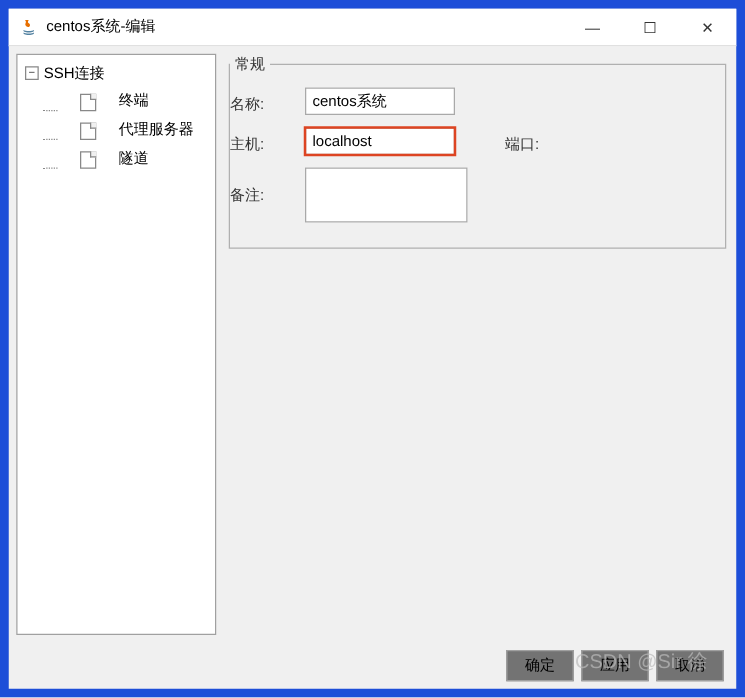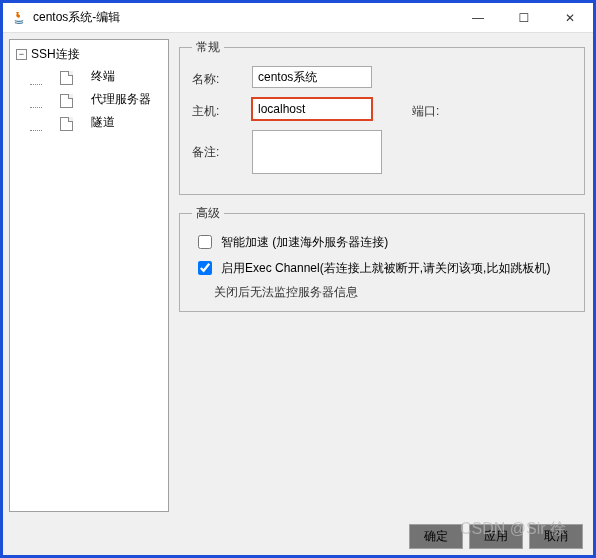--- a/index.html
+++ b/index.html
@@ -1,31 +1,31 @@
 <!DOCTYPE html>
 <html><head>
 <meta charset="utf-8">
 <style>
 * { box-sizing: border-box; font-family: "Microsoft YaHei", "SimSun", sans-serif; font-size: 12px; }
 body { margin: 0; background: #f0f0f0; width: 596px; height: 558px; overflow: hidden; }
-.window { width: 596px; height: 558px; background: #f0f0f0; border: 3px solid #1d4ed8; display: flex; flex-direction: column; }
+.window { width: 596px; height: 558px; background: #f0f0f0; border: 7px solid #1d4ed8; display: flex; flex-direction: column; }
 .titlebar { height: 30px; background: #fff; display: flex; align-items: center; padding: 0 0 0 8px; border-bottom: 1px solid #e0e0e0; }
 .titlebar .icon { width: 16px; height: 16px; margin-right: 6px; }
 .titlebar .title { flex: 1; }
 .titlebar .winbtn { width: 46px; height: 30px; display: flex; align-items: center; justify-content: center; color: #333; }
 .body { flex: 1; display: flex; overflow: hidden; }
 .sidebar { width: 160px; border: 1px solid #a0a0a0; margin: 6px 0 6px 6px; background: #fff; padding: 4px 0; }
 .tree-root { padding: 2px 6px; display: flex; align-items: center; gap: 4px; }
 .tree-children { padding-left: 14px; }
 .tree-child { padding: 3px 6px; display: flex; align-items: flex-end; gap: 18px; }
 .toggle { width: 11px; height: 11px; border: 1px solid #888; display: flex; align-items: center; justify-content: center; font-size: 9px; line-height: 9px; color: #333; background: #fff; }
 .doc-icon { width: 13px; height: 14px; border: 1px solid #888; background: #fff; position: relative; }
 .doc-icon::after { content: ""; position: absolute; right: -1px; top: -1px; width: 4px; height: 4px; border-left: 1px solid #888; border-bottom: 1px solid #888; background: #f0f0f0; }
 .content { flex: 1; padding: 6px 8px 6px 10px; overflow: hidden; }
-fieldset { border: 1px solid #b0b0b0; margin: 0 0 10px 0; padding: 10px 12px; }
+fieldset { border: 1px solid #b0b0b0; margin: 0 0 10px 0; padding: 10px 0; }
 legend { color: #333; padding: 0 4px; }
 .row { display: flex; align-items: flex-end; margin-bottom: 10px; }
 .row .label { width: 60px; color: #333; }
 .row input[type=text], .row input[type=password], .row textarea, .row select {
   border: 1px solid #a9a9a9; padding: 3px 5px; background: #fff; font-family: inherit; font-size: 12px;
 }
 .host-input { width: 120px; outline: 2px solid #d42; outline-offset: -1px; }
 .name-input { width: 120px; }
 .port-input { width: 85px; }
 .note-area { width: 130px; height: 44px; resize: none; }
@@ -99,32 +99,20 @@
           <span style="width:40px;"></span>
           <span class="label" style="width:40px;">端口:</span>
         </div>
         <div class="row" style="align-items:center;">
           <span class="label">备注:</span>
           <textarea class="note-area" style=""></textarea>
         </div>
       </fieldset>
 
 
-      <fieldset>
-        <legend>高级</legend>
-        <div class="check">
-          <input type="checkbox" style="">
-          <span>智能加速 (加速海外服务器连接)</span>
-        </div>
-        <div class="check">
-          <input type="checkbox" checked="" style="">
-          <span>启用Exec Channel(若连接上就被断开,请关闭该项,比如跳板机)</span>
-        </div>
-        <div class="note-text">关闭后无法监控服务器信息</div>
-      </fieldset>
 
     </div>
   </div>
 
   <div class="footer">
     <button>确定</button>
     <button>应用</button>
     <button>取消</button>
   </div>
 </div>

